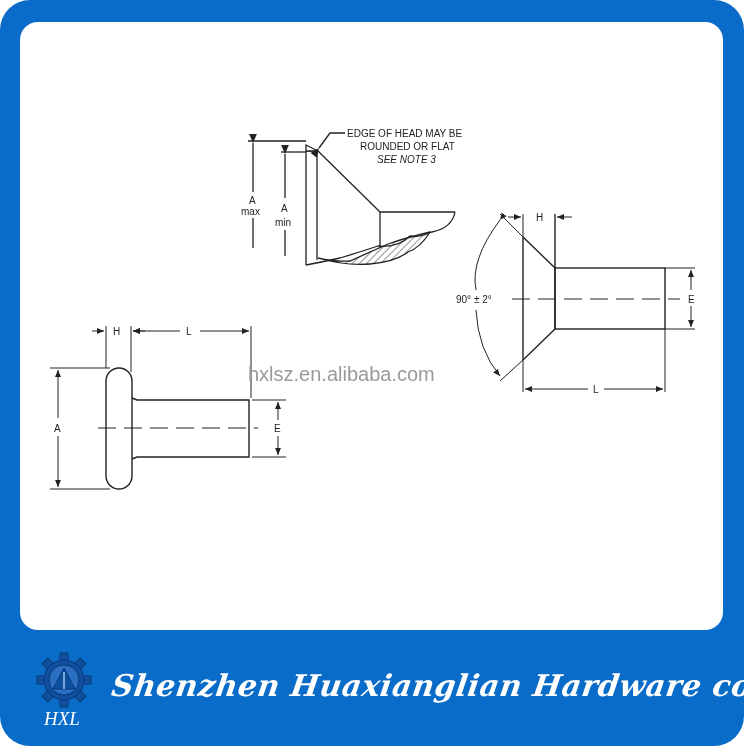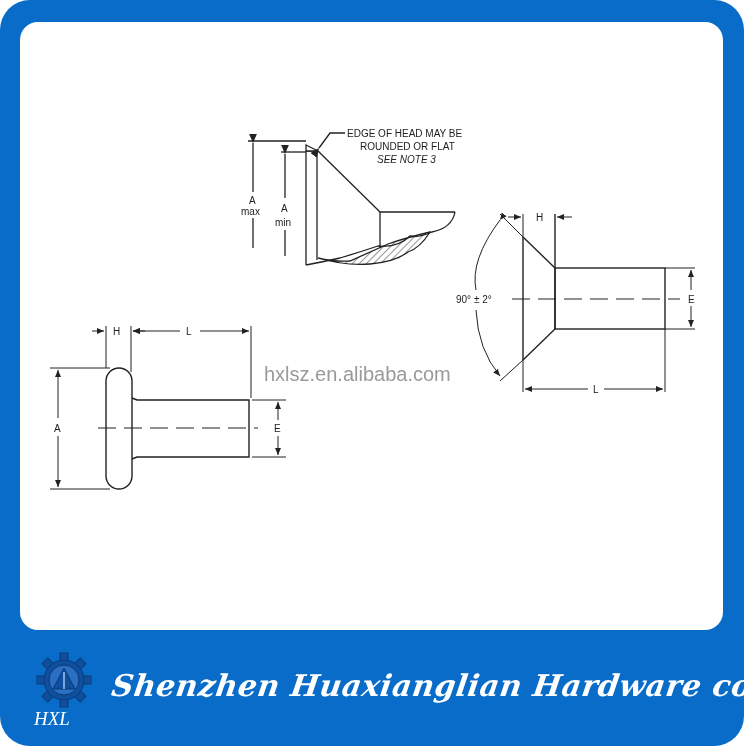--- a/index.html
+++ b/index.html
@@ -2,22 +2,22 @@
 <html><head>
 <meta charset="utf-8">
 <style>
   html,body{margin:0;padding:0;}
   body{width:744px;height:746px;background:#ffffff;position:relative;overflow:hidden;font-family:"Liberation Sans",sans-serif;}
   .frame{position:absolute;left:0;top:0;width:744px;height:746px;background:#0a6cc9;border-radius:30px;}
   .panel{position:absolute;left:20px;top:22px;width:703px;height:608px;background:#ffffff;border-radius:18px;}
   .drawing{position:absolute;left:0;top:0;width:744px;height:746px;}
   .footer-title{position:absolute;left:112px;top:668px;font-family:"DejaVu Serif",serif;font-style:italic;font-weight:bold;font-size:30px;color:#ffffff;letter-spacing:0.5px;white-space:nowrap;transform:skewX(-8deg);}
   .logo{position:absolute;left:34px;top:650px;width:60px;height:60px;}
-  .logo-text{position:absolute;left:34px;top:708px;width:56px;font-family:"Liberation Serif",serif;font-style:italic;font-size:19px;color:#ffffff;}
-  .watermark{position:absolute;left:264px;top:363px;font-size:20px;color:#9a9a9a;font-family:"Liberation Sans",sans-serif;}
+  .logo-text{position:absolute;left:34px;top:708px;width:56px;text-align:center;font-family:"Liberation Serif",serif;font-style:italic;font-size:19px;color:#ffffff;}
+  .watermark{position:absolute;left:248px;top:363px;font-size:20px;color:#9a9a9a;font-family:"Liberation Sans",sans-serif;}
   .lbl{font-family:"Liberation Sans",sans-serif;font-size:10px;fill:#222;}
 </style>
 </head>
 <body>
 
 <div class="frame"></div>
 <div class="panel"></div>
 
 <svg class="drawing" viewBox="0 0 744 746" xmlns="http://www.w3.org/2000/svg">
   <defs>

